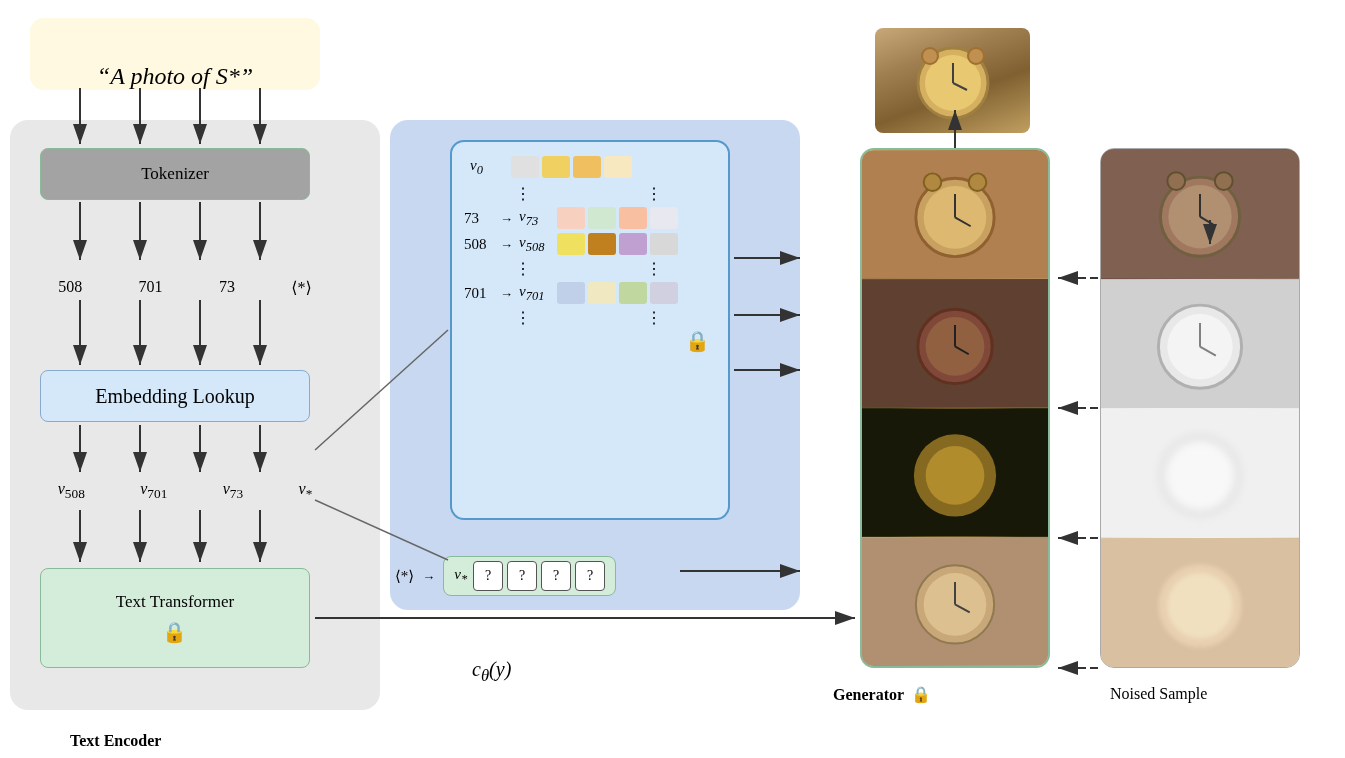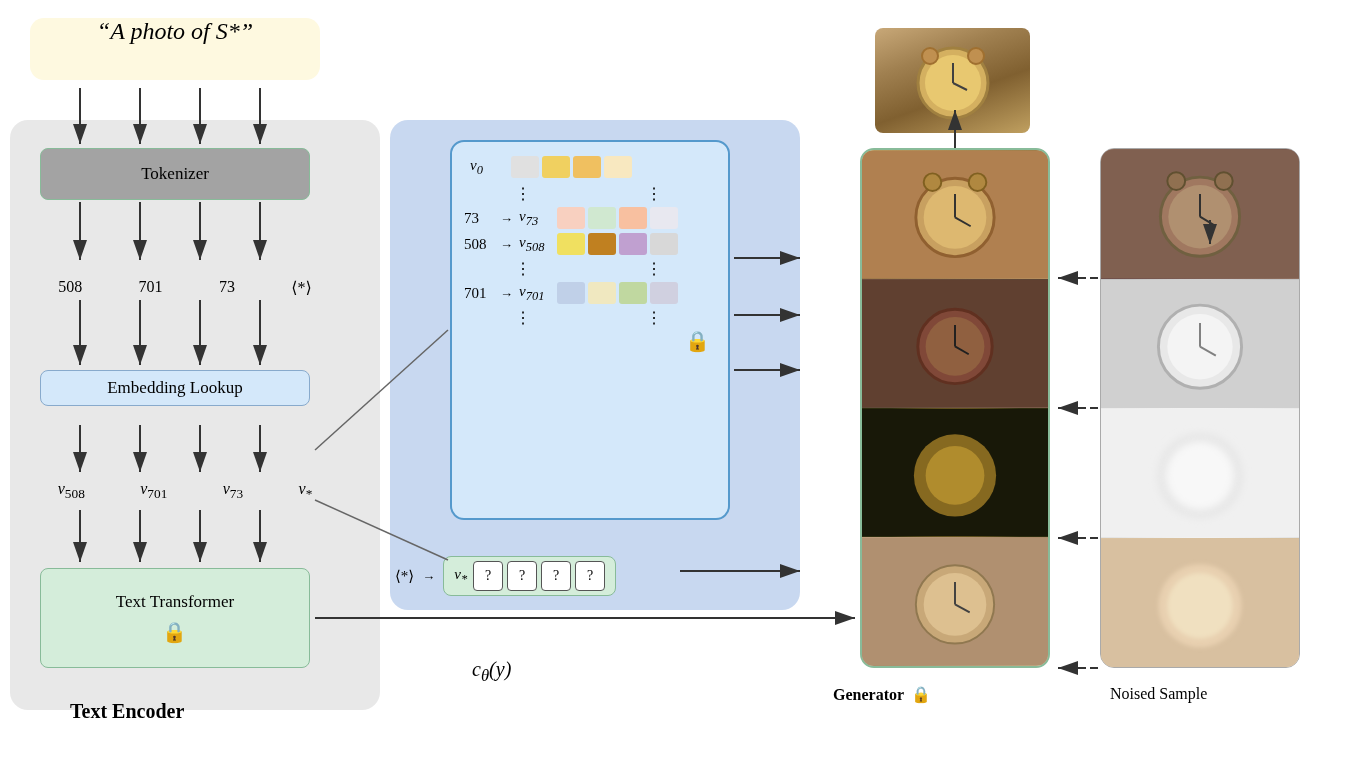--- a/index.html
+++ b/index.html
@@ -40,25 +40,25 @@
       background: #c8d8f0;
       border-radius: 18px;
     }
 
     
     .prompt-box {
       position: absolute;
       left: 30px;
       top: 18px;
       width: 290px;
-      height: 62px;
+      height: 72px;
       background: #fef9e0;
       border-radius: 14px;
       display: flex;
-      align-items: flex-start;
+      align-items: flex-end;
       justify-content: center;
       font-size: 26px;
       font-style: italic;
     }
 
     
     .tokenizer-box {
       position: absolute;
       left: 40px;
       top: 148px;
@@ -72,28 +72,28 @@
       justify-content: center;
       font-size: 17px;
     }
 
     
     .embedding-lookup-box {
       position: absolute;
       left: 40px;
       top: 370px;
       width: 270px;
-      height: 36px;
+      height: 52px;
       background: #d4e8fa;
       border: 1.5px solid #88aacc;
       border-radius: 8px;
       display: flex;
       align-items: center;
       justify-content: center;
-      font-size: 17px;
+      font-size: 20px;
     }
 
     
     .text-transformer-box {
       position: absolute;
       left: 40px;
       top: 568px;
       width: 270px;
       height: 100px;
       background: #d4edda;
@@ -181,22 +181,23 @@
       overflow: hidden;
     }
 
     
     .lock-icon {
       font-size: 20px;
     }
 
     .section-label {
       position: absolute;
-      font-size: 20px;
+      font-size: 16px;
       font-weight: bold;
+      margin-top: 32px;
     }
 
     svg.arrows-svg {
       position: absolute;
       top: 0; left: 0;
       width: 1345px;
       height: 758px;
       pointer-events: none;
       overflow: visible;
     }

